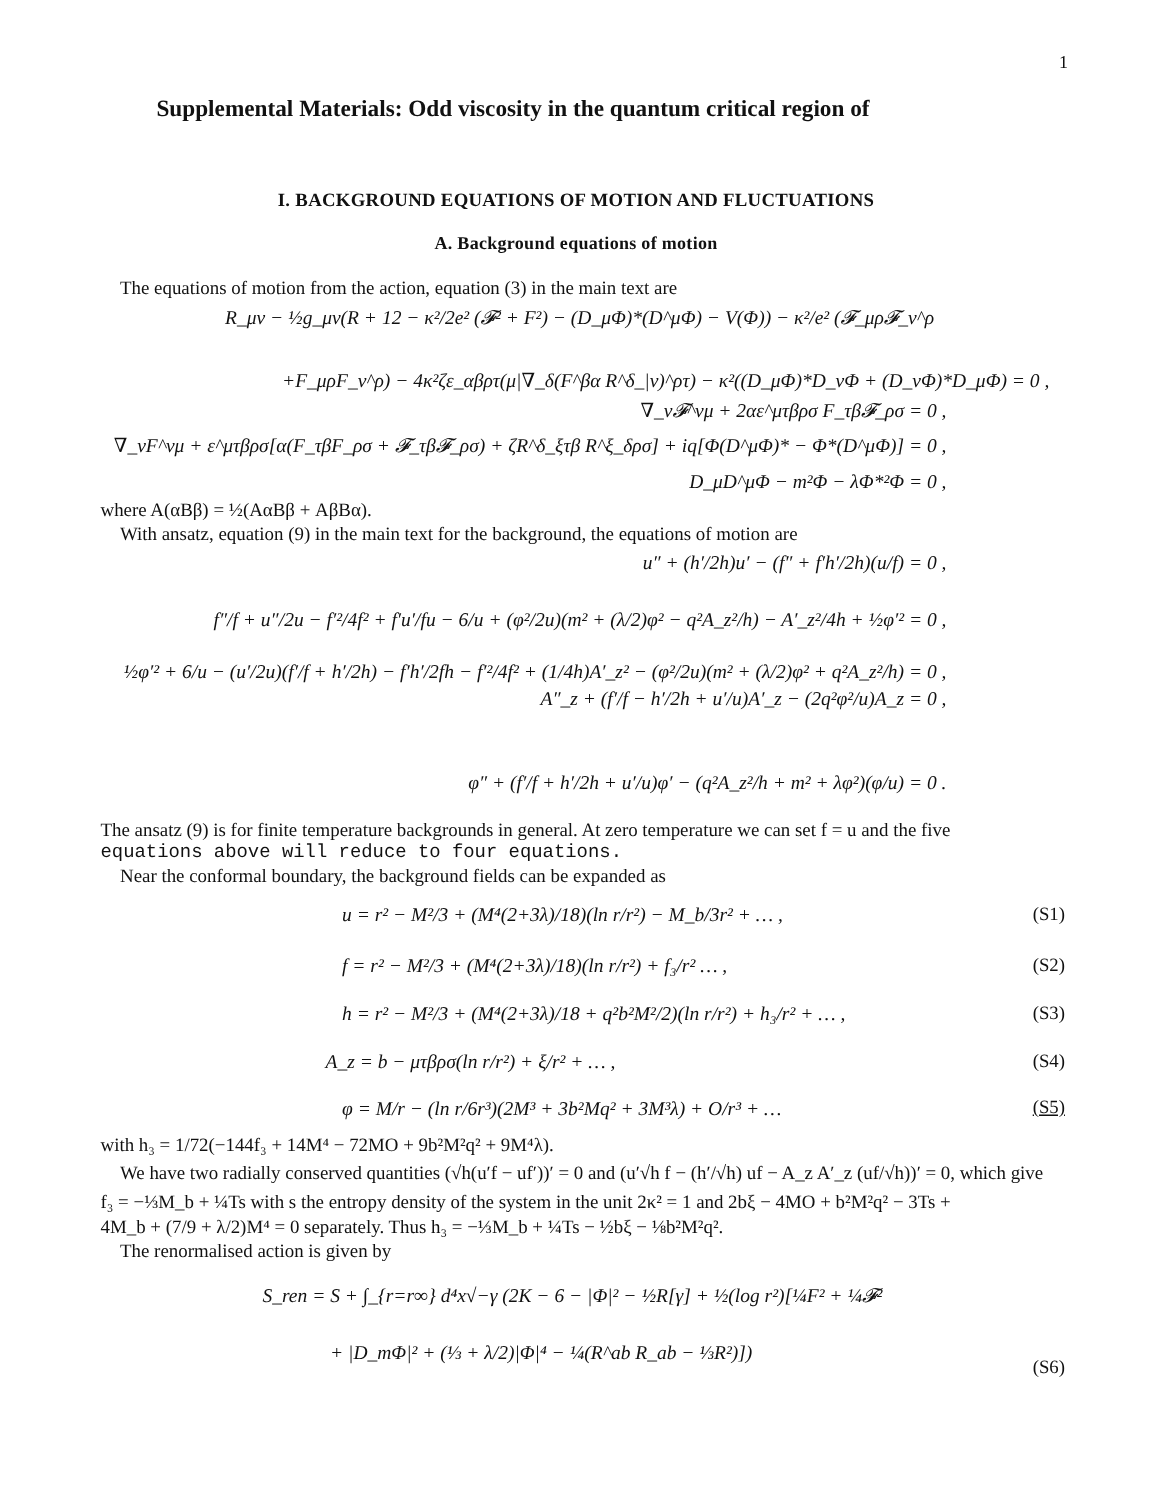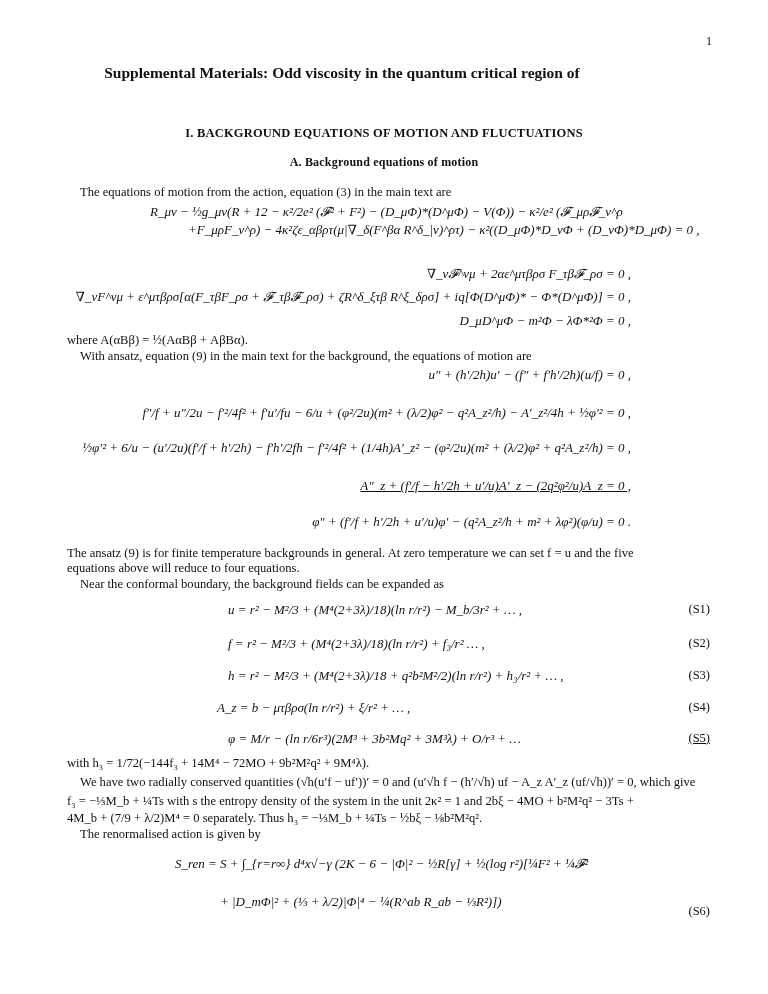--- a/index.html
+++ b/index.html
@@ -22,37 +22,37 @@
 <div class="abs title">
   <div>Supplemental Materials: Odd viscosity in the quantum critical region of</div>
 </div>
 
 <div class="abs sec" style="top:126px;">I.   BACKGROUND EQUATIONS OF MOTION AND FLUCTUATIONS</div>
 <div class="abs sec" style="top:155px;font-size:12px;">A.   Background equations of motion</div>
 
 <div class="abs para" style="left:80px;top:185px;">The equations of motion from the action, equation (3) in the main text are</div>
 
 <div class="abs eq" style="left:150px;top:204px;">R_μν − ½g_μν(R + 12 − κ²/2e² (𝓕² + F²) − (D_μΦ)*(D^μΦ) − V(Φ)) − κ²/e² (𝓕_μρ𝓕_ν^ρ</div>
-<div class="abs eq" style="left:188px;top:222px;text-align:right;">+F_μρF_ν^ρ) − 4κ²ζε_αβρτ(μ|∇_δ(F^βα R^δ_|ν)^ρτ) − κ²((D_μΦ)*D_νΦ + (D_νΦ)*D_μΦ) = 0 ,</div>
+<div class="abs eq" style="left:188px;top:246px;text-align:right;">+F_μρF_ν^ρ) − 4κ²ζε_αβρτ(μ|∇_δ(F^βα R^δ_|ν)^ρτ) − κ²((D_μΦ)*D_νΦ + (D_νΦ)*D_μΦ) = 0 ,</div>
 
 <div class="abs eq r" style="right:137px;top:266px;">∇_ν𝓕^νμ + 2αε^μτβρσ F_τβ𝓕_ρσ = 0 ,</div>
 <div class="abs eq r" style="right:137px;top:289px;">∇_νF^νμ + ε^μτβρσ[α(F_τβF_ρσ + 𝓕_τβ𝓕_ρσ) + ζR^δ_ξτβ R^ξ_δρσ] + iq[Φ(D^μΦ)* − Φ*(D^μΦ)] = 0 ,</div>
 <div class="abs eq r" style="right:137px;top:313px;">D_μD^μΦ − m²Φ − λΦ*²Φ = 0 ,</div>
 
 <div class="abs para" style="left:67px;top:333px;">where A(αBβ) = ½(AαBβ + AβBα).</div>
 <div class="abs para" style="left:80px;top:349px;">With ansatz, equation (9) in the main text for the background, the equations of motion are</div>
 
 <div class="abs eq r" style="right:137px;top:367px;">u″ + (h′/2h)u′ − (f″ + f′h′/2h)(u/f) = 0 ,</div>
 <div class="abs eq r" style="right:137px;top:405px;">f″/f + u″/2u − f′²/4f² + f′u′/fu − 6/u + (φ²/2u)(m² + (λ/2)φ² − q²A_z²/h) − A′_z²/4h + ½φ′² = 0 ,</div>
 <div class="abs eq r" style="right:137px;top:440px;">½φ′² + 6/u − (u′/2u)(f′/f + h′/2h) − f′h′/2fh − f′²/4f² + (1/4h)A′_z² − (φ²/2u)(m² + (λ/2)φ² + q²A_z²/h) = 0 ,</div>
-<div class="abs eq r" style="right:137px;top:478px;text-decoration:underline;">A″_z + (f′/f − h′/2h + u′/u)A′_z − (2q²φ²/u)A_z = 0 ,</div>
+<div class="abs eq r" style="right:137px;top:458px;">A″_z + (f′/f − h′/2h + u′/u)A′_z − (2q²φ²/u)A_z = 0 ,</div>
 <div class="abs eq r" style="right:137px;top:514px;">φ″ + (f′/f + h′/2h + u′/u)φ′ − (q²A_z²/h + m² + λφ²)(φ/u) = 0 .</div>
 
 <div class="abs para" style="left:67px;top:546px;">The ansatz (9) is for finite temperature backgrounds in general. At zero temperature we can set f = u and the five</div>
-<div class="abs para" style="left:67px;top:561px;">equations above will reduce to four equations.</div>
+<div class="abs para" style="left:67px;top:561px;font-family:Liberation Mono, monospace;">equations above will reduce to four equations.</div>
 <div class="abs para" style="left:80px;top:577px;">Near the conformal boundary, the background fields can be expanded as</div>
 
 <div class="abs eq" style="left:228px;top:602px;">u = r² − M²/3 + (M⁴(2+3λ)/18)(ln r/r²) − M_b/3r² + … ,</div>
 <div class="abs eqno" style="top:602px;">(S1)</div>
 
 <div class="abs eq" style="left:228px;top:636px;">f = r² − M²/3 + (M⁴(2+3λ)/18)(ln r/r²) + f₃/r² … ,</div>
 <div class="abs eqno" style="top:636px;">(S2)</div>
 
 <div class="abs eq" style="left:228px;top:668px;">h = r² − M²/3 + (M⁴(2+3λ)/18 + q²b²M²/2)(ln r/r²) + h₃/r² + … ,</div>
 <div class="abs eqno" style="top:668px;">(S3)</div>

